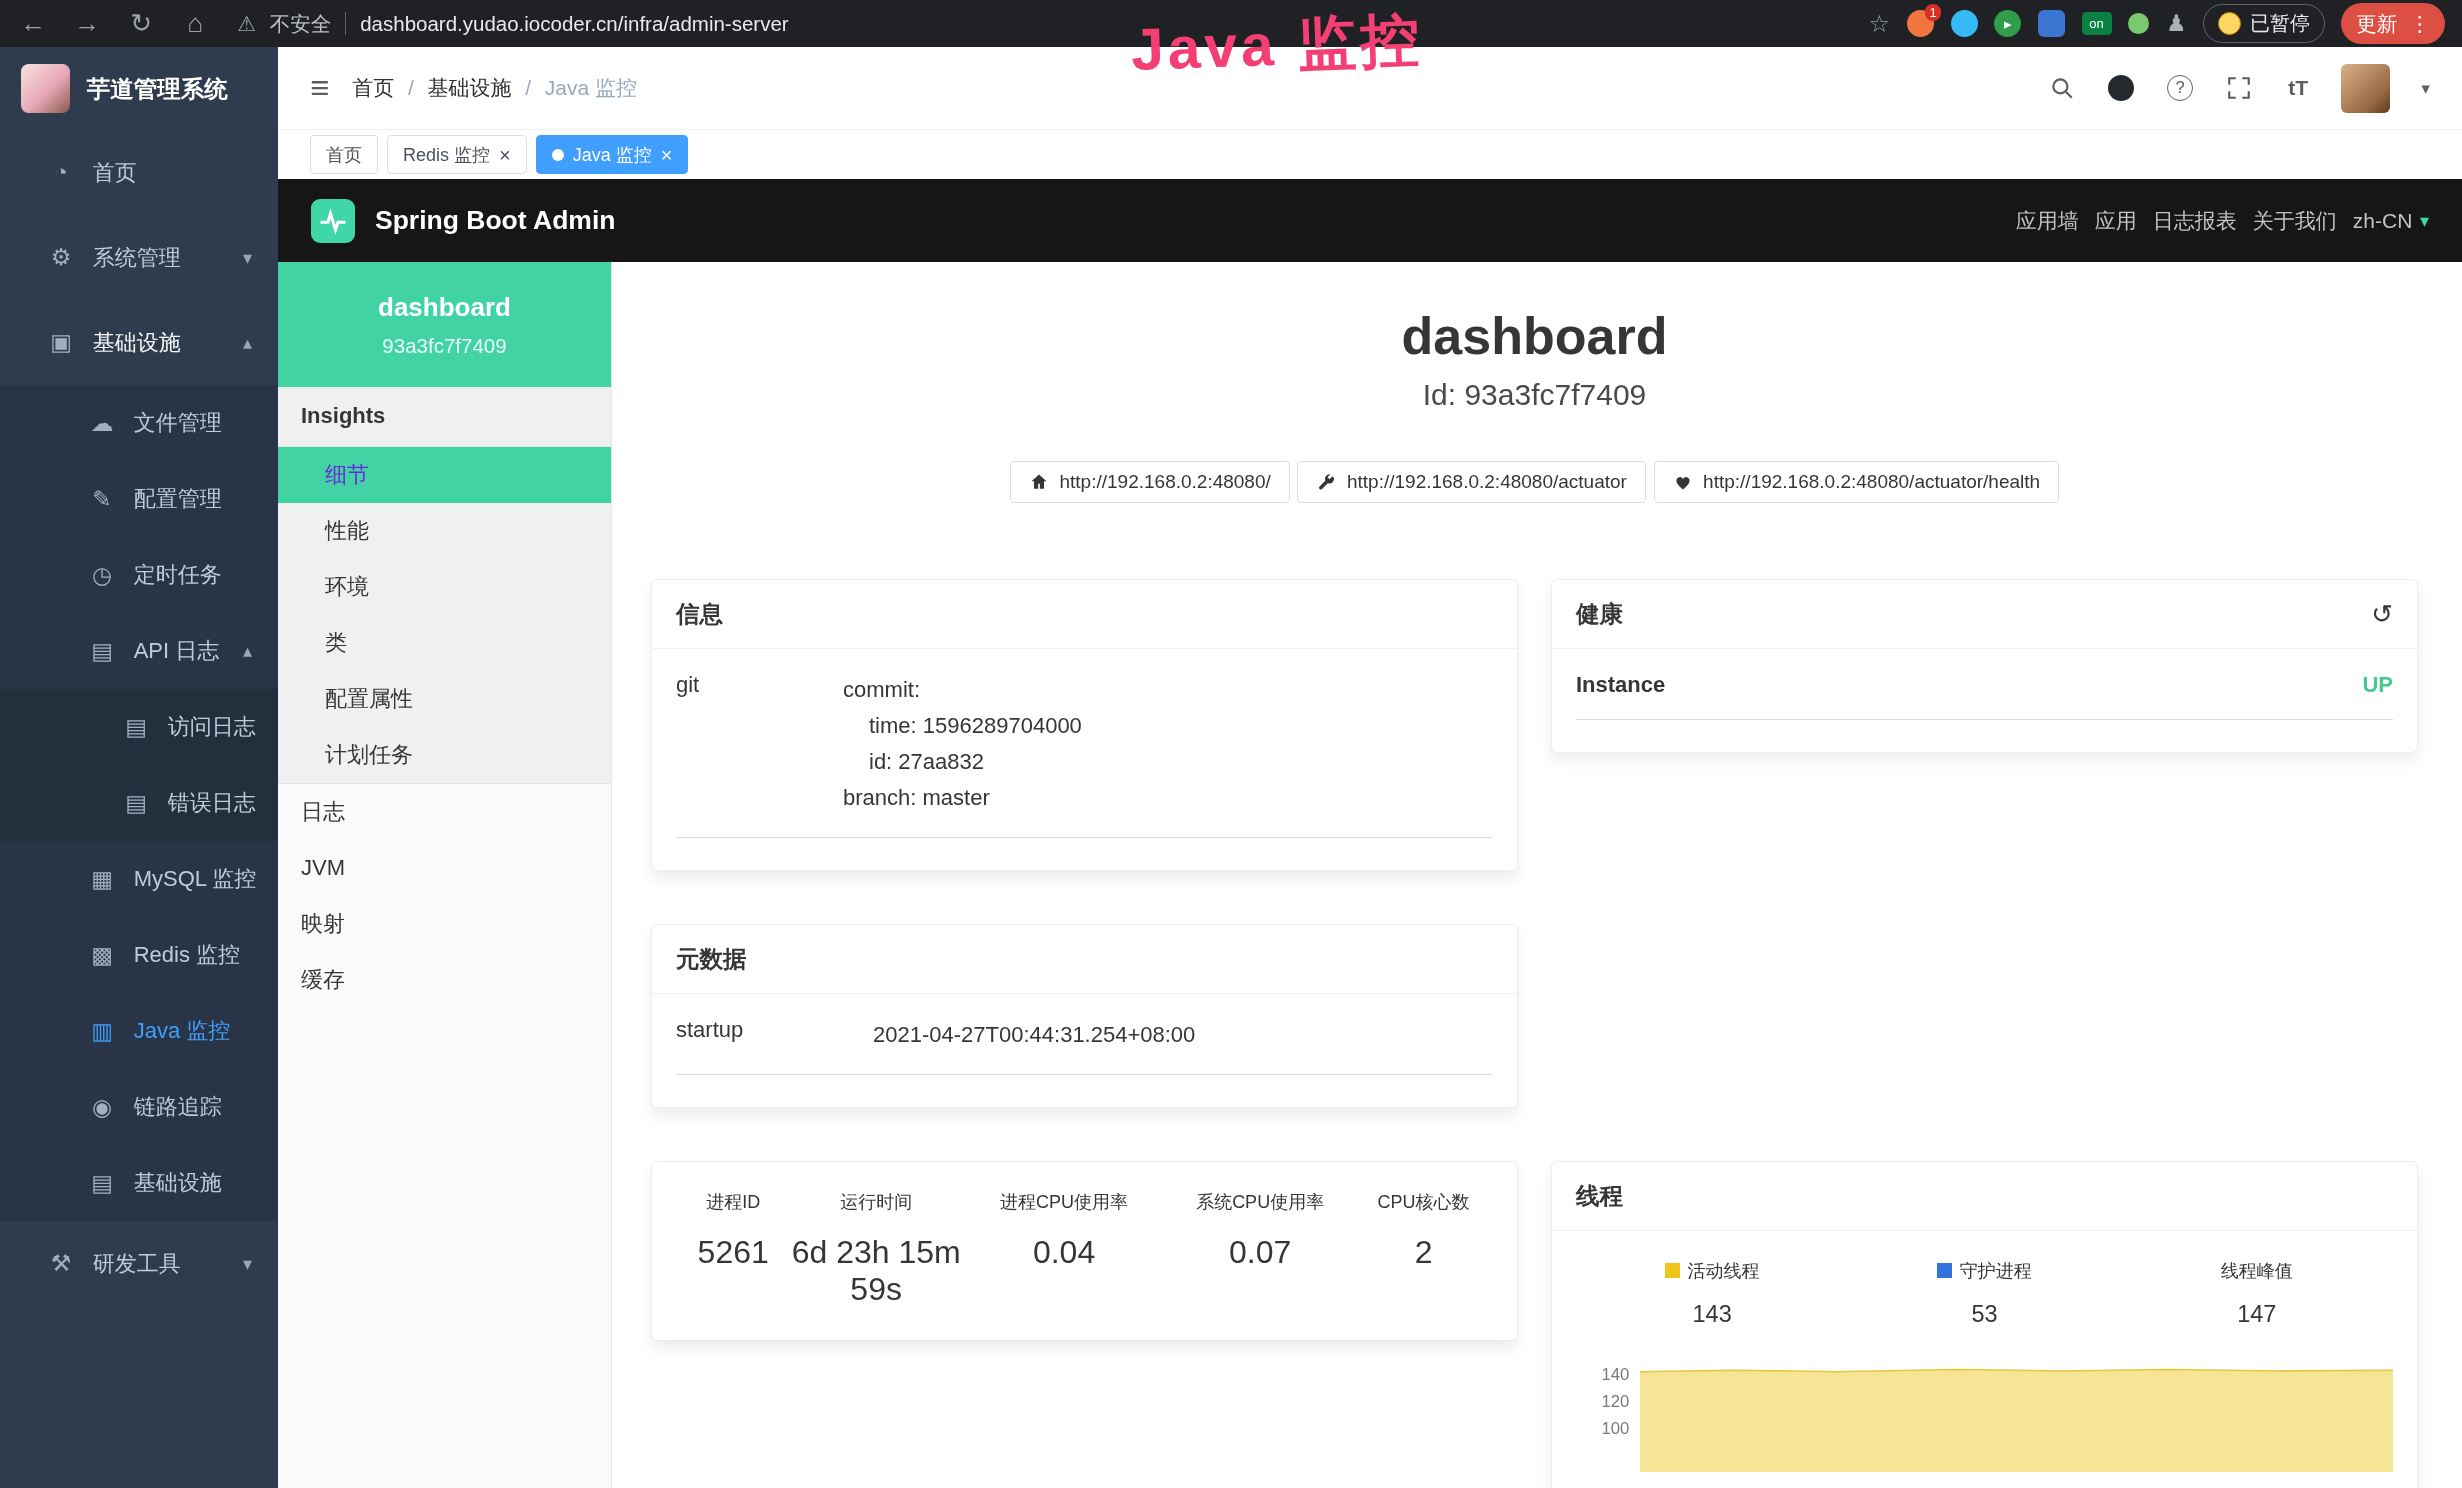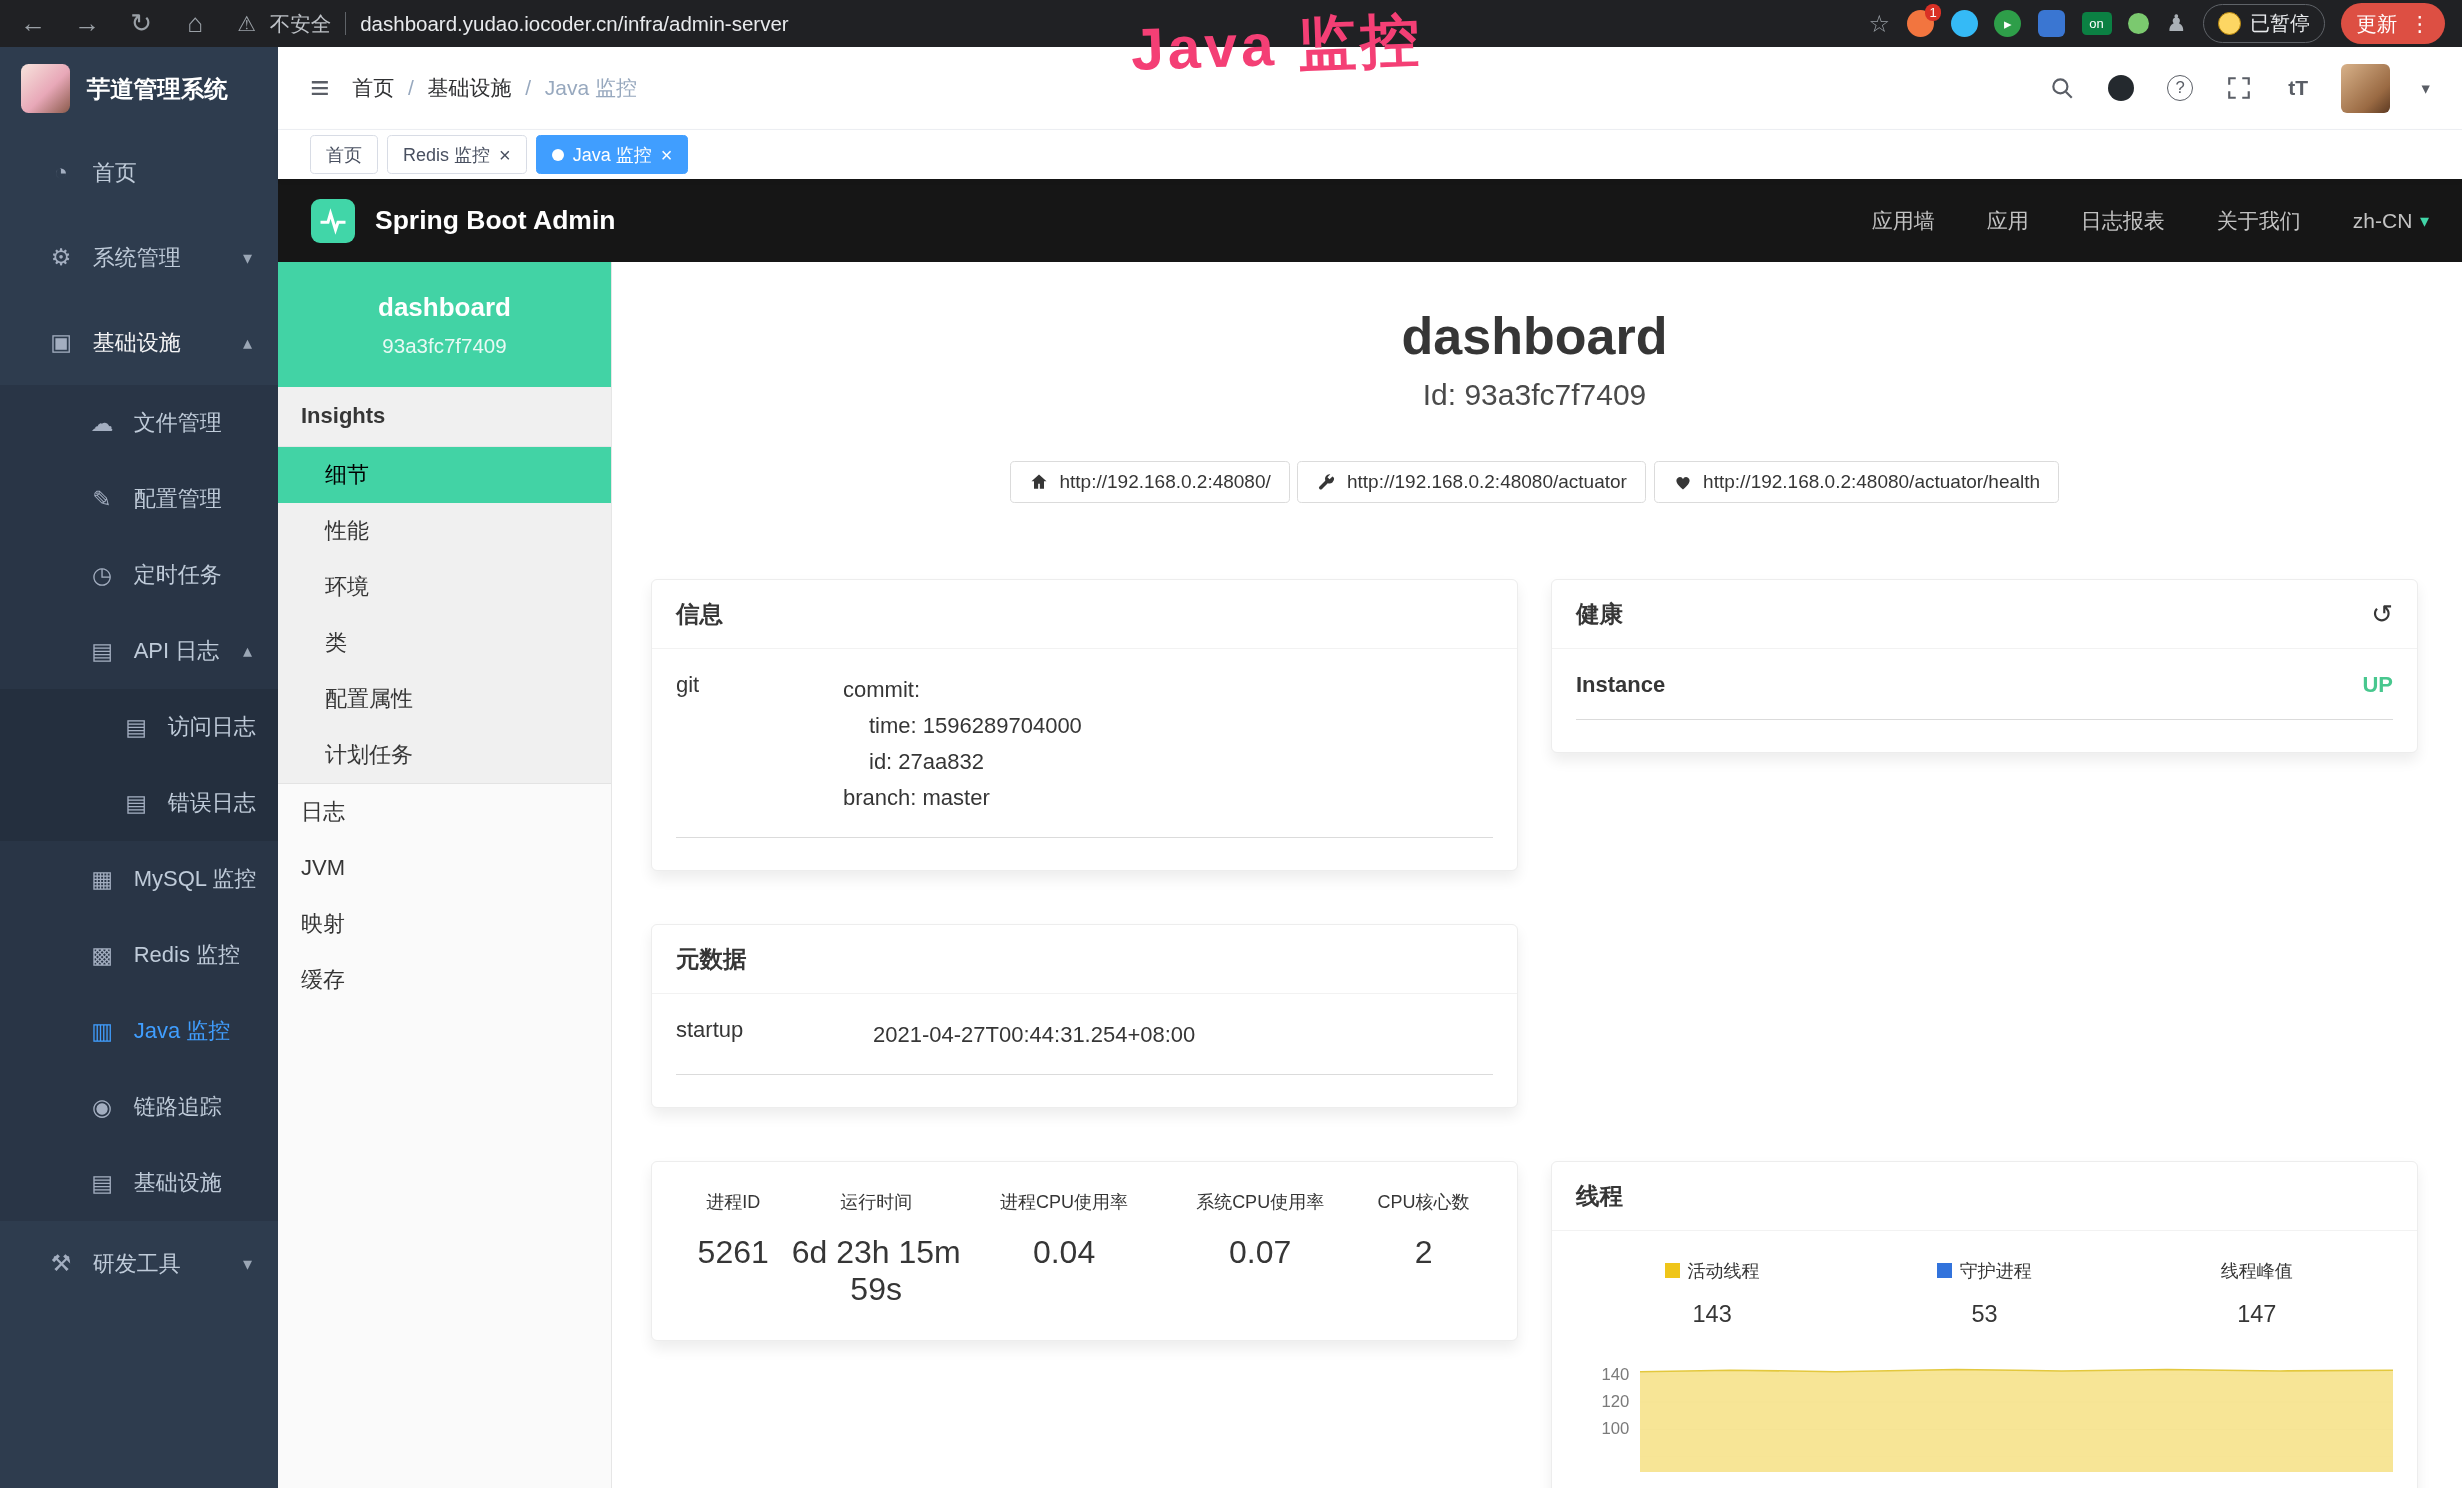--- a/index.html
+++ b/index.html
@@ -68,34 +68,34 @@
   .tabbar { height:49px; flex:none; background:#fff; display:flex; align-items:center; gap:9px; padding:0 32px; box-shadow:0 1.5px 4.6px rgba(0,0,0,.06); position:relative; z-index:2; }
   .tab { height:39px; display:flex; align-items:center; gap:9px; padding:0 15px; border:0.8px solid #d8dce5; border-radius:4.6px; font-size:18px; color:#495060; background:#fff; cursor:pointer; white-space:nowrap; }
   .tab .x { font-size:20px; line-height:1; }
   .tab.active { background:#409eff; border-color:#409eff; color:#fff; }
   .tab .dot { width:12px; height:12px; border-radius:50%; background:#fff; }
 
   
   .sba-head { height:83px; flex:none; background:#161616; display:flex; align-items:center; gap:20px; padding:0 33px; }
   .sba-logo { width:44px; height:44px; background:#41d6a8; border-radius:9px; display:flex; align-items:center; justify-content:center; flex:none; }
   .sba-brand { font-size:26.5px; font-weight:bold; color:#fff; white-space:nowrap; }
-  .sba-nav { margin-left:auto; display:flex; align-items:center; gap:52px; font-size:21px; color:#c3c3c3; }
+  .sba-nav { margin-left:auto; display:flex; align-items:center; gap:16px; font-size:21px; color:#c3c3c3; }
   .sba-nav .nitem { cursor:pointer; white-space:nowrap; }
   .lang { display:flex; align-items:center; gap:7.6px; cursor:pointer; }
   .lang .caret { color:#41d6a8; font-size:18px; }
 
   .sba-body { flex:1; display:flex; min-height:0; }
   .sba-side { width:334px; flex:none; background:#fafafa; border-right:0.8px solid #e6e6e6; font-size:22px; color:#363636; display:flex; flex-direction:column; }
   .instance-head { background:#42d3a5; color:#fff; text-align:center; padding:30px 7.6px 29px; cursor:pointer; }
   .instance-name { font-size:26px; font-weight:bold; }
   .instance-id { font-size:20.5px; opacity:.88; margin-top:10.6px; }
   .side-block { background:#f0f0f0; border-bottom:0.8px solid #e3e3e3; }
   .side-label { padding:16.7px 23px; font-weight:bold; border-bottom:0.8px solid #e6e6e6; }
   .side-item { height:56px; display:flex; align-items:center; padding-left:47px; cursor:pointer; }
-  .side-item.active { background:#42d3a5; color:#000000; }
+  .side-item.active { background:#42d3a5; color:#6d28d9; }
   .root-item { height:56px; display:flex; align-items:center; padding-left:23px; cursor:pointer; }
 
   .sba-content { flex:1; background:#fff; padding:44px 44px 0 39px; overflow:hidden; }
   .ctitle { text-align:center; font-size:52px; font-weight:bold; color:#363636; }
   .csub { text-align:center; font-size:30px; color:#4a4a4a; margin-top:12px; }
   .links { display:flex; justify-content:center; gap:7.6px; margin-top:49px; }
   .linkbtn { display:flex; align-items:center; gap:10.6px; border:0.8px solid #dbdbdb; border-radius:4.6px; padding:9px 18px; font-size:19px; color:#363636; background:#fff; cursor:pointer; white-space:nowrap; }
 
   .cards { display:grid; grid-template-columns:1fr 1fr; column-gap:33px; row-gap:53px; margin-top:76px; align-items:start; }
   .card { background:#fff; border:0.8px solid #ededed; border-radius:6px; box-shadow:0 7.6px 13.7px rgba(10,10,10,.07); overflow:hidden; }

